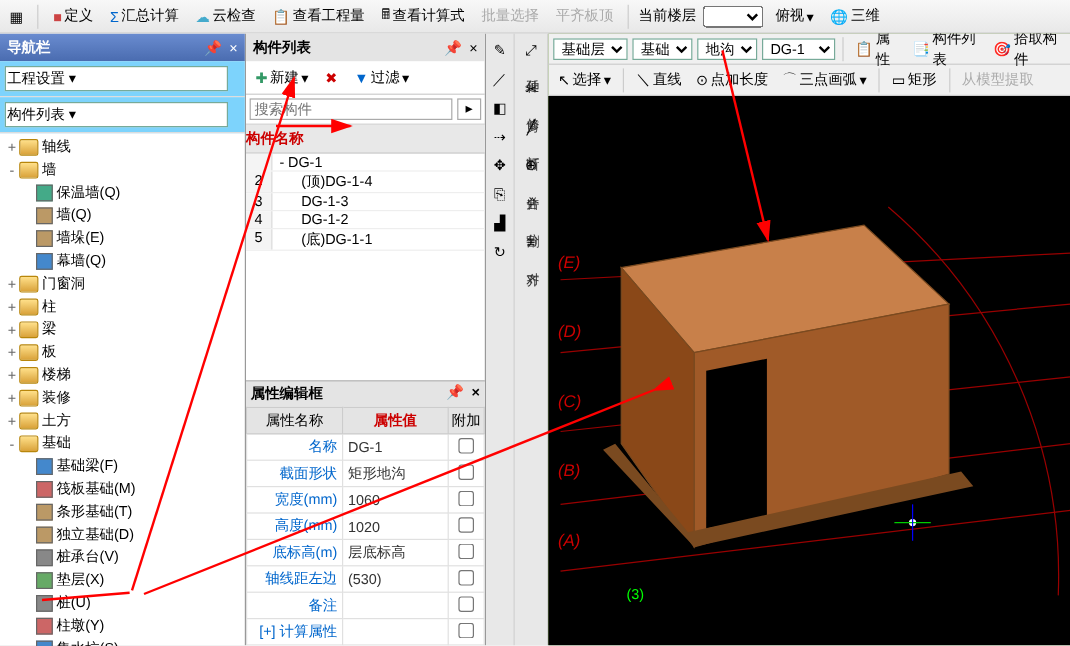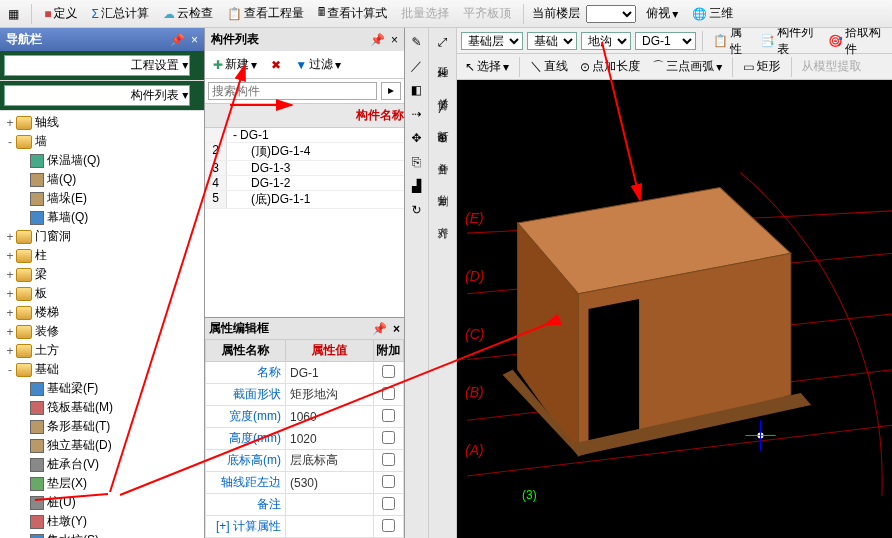--- a/index.html
+++ b/index.html
@@ -4,43 +4,43 @@
 <style>
 * { box-sizing: border-box; margin: 0; padding: 0; font-family: "Microsoft YaHei", SimSun, sans-serif; font-size: 12px; }
 body { width: 892px; height: 538px; overflow: hidden; background: #f0f0f0; display: flex; flex-direction: column; }
 .toolbar1 { height: 28px; background: linear-gradient(#f8f8f8,#e8e8e8); border-bottom: 1px solid #ccc; display: flex; align-items: center; padding: 0 4px; gap: 6px; }
 .toolbar1 .btn { display: flex; align-items: center; gap: 2px; padding: 2px 4px; cursor: pointer; }
 .sep { width: 1px; height: 20px; background: #ccc; margin: 0 2px; }
 .main { flex: 1; display: flex; overflow: hidden; }
 .left-panel { width: 205px; background: #fff; border-right: 1px solid #999; display: flex; flex-direction: column; }
 .panel-title { background: linear-gradient(#6a8cd0,#4a6cb0); color: #fff; padding: 3px 6px; display: flex; justify-content: space-between; align-items: center; font-weight: bold; }
 .panel-title .close { cursor: pointer; font-weight: normal; }
-.dropdown-row { padding: 4px; border-bottom: 1px solid #ddd; text-align: right; background: #14532d; }
+.dropdown-row { padding: 4px; border-bottom: 1px solid #ddd; text-align: left; background: #7dd3fc; }
 .dropdown-row select, .dropdown-row .fake-select { width: 95%; border: 1px solid #7a9; padding: 1px; background: #fff; }
 .tree { flex: 1; overflow: auto; padding: 2px 0; }
 .tree-item { display: flex; align-items: center; padding: 1px 0 1px 4px; white-space: nowrap; cursor: pointer; }
 .tree-item .exp { width: 12px; text-align: center; color: #666; }
 .tree-item .folder { width: 16px; height: 14px; background: linear-gradient(#ffe08a,#d9a23a); border: 1px solid #b8860b; border-radius: 2px; margin-right: 3px; }
 .tree-item .leaf-icon { width: 14px; height: 14px; margin-right: 3px; display: inline-block; }
 .indent1 { padding-left: 18px; }
 .center-panel { width: 200px; background: #fff; border-right: 1px solid #999; display: flex; flex-direction: column; }
 .center-toolbar { display: flex; align-items: center; gap: 4px; padding: 3px; border-bottom: 1px solid #ccc; }
 .center-toolbar .btn { display: flex; align-items: center; gap: 2px; padding: 1px 4px; cursor: pointer; border: 1px solid transparent; }
 .search-row { display: flex; padding: 3px; border-bottom: 1px solid #ccc; gap: 4px; }
 .search-row input { flex: 1; border: 1px solid #aaa; padding: 1px 3px; }
 .search-row .go { width: 20px; border: 1px solid #aaa; text-align: center; cursor: pointer; }
-.list-header { background: #e8e8e8; border-bottom: 1px solid #ccc; padding: 3px 0; text-align: right; color: #c00; font-weight: bold; }
+.list-header { background: #e8e8e8; border-bottom: 1px solid #ccc; padding: 3px 0; text-align: left; color: #c00; font-weight: bold; }
 .list-body { flex: 1; overflow: auto; }
 .list-row { display: flex; border-bottom: 1px solid #eee; }
 .list-row .num { width: 22px; text-align: center; background: #f4f4f4; border-right: 1px solid #ddd; }
 .list-row .tree-cell { flex: 1; padding-left: 6px; display: flex; align-items: center; gap: 3px; }
 .prop-panel { border-top: 1px solid #999; }
-.prop-title { background: #e4e4e4; padding: 2px 4px; display: flex; justify-content: space-between; align-items: center; font-weight: bold; }
+.prop-title { background: #e4e4e4; padding: 2px 4px; display: flex; justify-content: space-between; font-weight: bold; }
 .prop-table { width: 100%; border-collapse: collapse; }
-.prop-table th { background: #e4e4e4; border: 1px solid #ccc; padding: 2px; font-weight: bold; }
+.prop-table th { background: #e4e4e4; border: 1px solid #ccc; padding: 2px; font-weight: normal; }
 .prop-table th.val { color: #c00; font-weight: bold; }
 .prop-table td { border: 1px solid #e0e0e0; padding: 2px 4px; }
 .prop-table td.name { color: #06c; text-align: right; width: 80px; }
 .prop-table td.val { color: #333; }
 .prop-table td.chk { width: 30px; text-align: center; }
 .vtoolbar { width: 24px; background: #e8e8e8; border-right: 1px solid #ccc; display: flex; flex-direction: column; align-items: center; padding-top: 4px; gap: 4px; }
 .vtoolbar .vbtn { width: 20px; height: 20px; cursor: pointer; display: flex; align-items: center; justify-content: center; }
 .vtoolbar .vlabel { writing-mode: vertical-rl; font-size: 11px; color: #333; margin: 2px 0; }
 .right-panel { flex: 1; display: flex; flex-direction: column; background: #4d7c0f; }
 .right-toolbars { background: #f0f0f0; }

